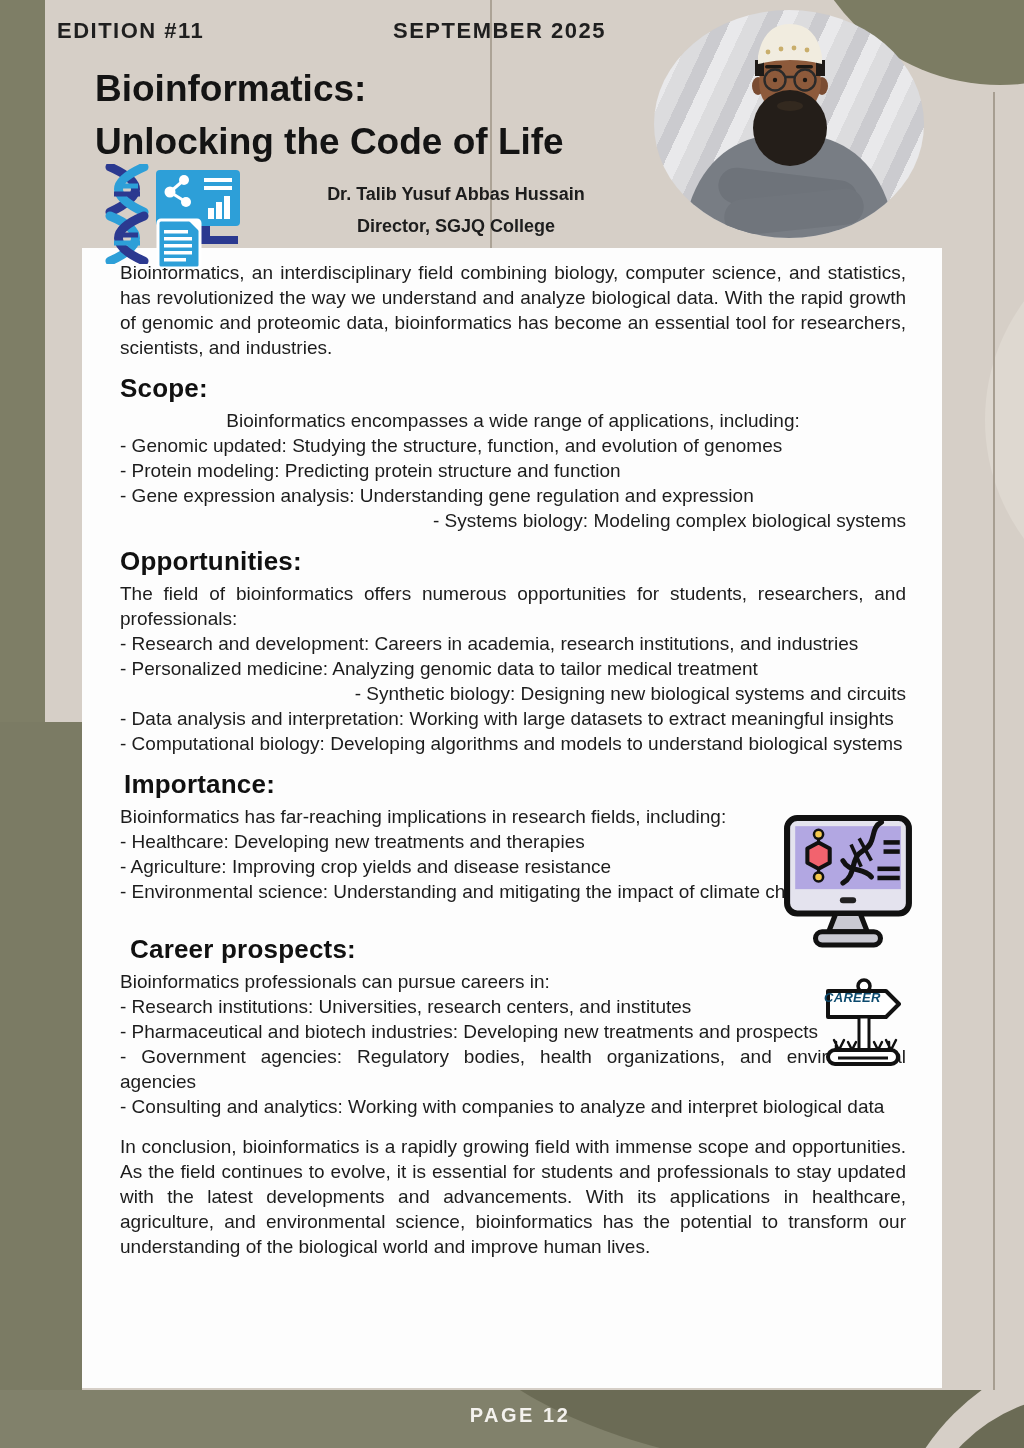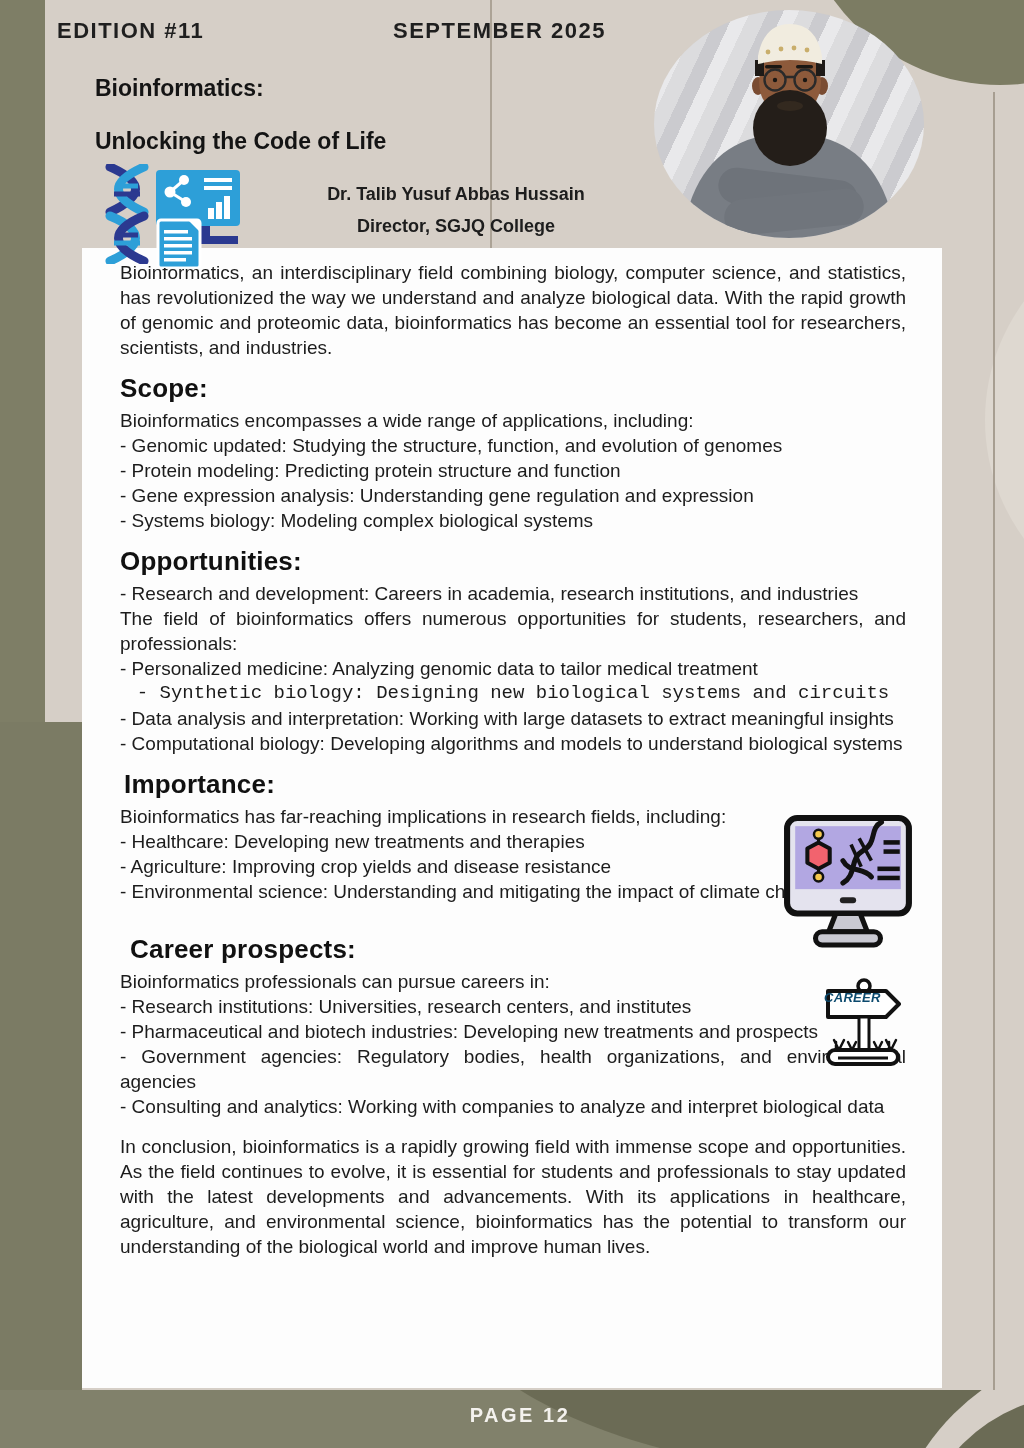--- a/index.html
+++ b/index.html
@@ -13,21 +13,21 @@
   
   .stripe-left{left:0;top:0;width:45px;height:1448px;background:#7e7e66;z-index:1;}
   .olive-lower-left{left:0;top:722px;width:82px;height:726px;background:#7b7b64;z-index:1;}
   .olive-blob-tr{left:795px;top:-325px;width:410px;height:410px;border-radius:50%;background:#7c7c63;z-index:1;}
   .light-curve-right{left:985px;top:220px;width:400px;height:400px;border-radius:50%;background:#ded8d0;z-index:0;}
   .vline-top{left:490px;top:0;width:2px;height:250px;background:#ada medium;background:#aca396;z-index:1;}
   .vline-right{left:993px;top:92px;width:2px;height:1356px;background:#a79e91;z-index:1;}
   
   .edition{left:57px;top:18px;font-size:22px;font-weight:600;letter-spacing:1.5px;color:#1f1f1f;z-index:2;}
   .issue-date{left:393px;top:18px;font-size:22px;font-weight:600;letter-spacing:1.5px;color:#1f1f1f;z-index:2;}
-  .title{left:95px;top:62px;width:560px;font-size:23px;font-weight:700;line-height:53px;color:#141414;z-index:2;}
+  .title{left:95px;top:62px;width:560px;font-size:37px;font-weight:700;line-height:53px;color:#141414;z-index:2;}
   .byline{left:300px;top:178px;width:312px;text-align:center;font-size:18px;font-weight:700;line-height:32px;color:#1d1d1d;z-index:4;}
   
   .photo{left:654px;top:10px;width:270px;height:228px;border-radius:50%;overflow:hidden;z-index:2;
     background:#d2d2d5;
     background-image:repeating-linear-gradient(115deg,#dcdcde 0 16px,#cbcbcf 16px 30px,#e9e9eb 30px 44px);}
   .photo svg{display:block;width:100%;height:100%;}
   
   .icon-dna{left:98px;top:164px;width:58px;height:100px;z-index:4;}
   .icon-analysis{left:152px;top:168px;width:92px;height:100px;z-index:4;}
   
@@ -134,31 +134,31 @@
       <rect x="12" y="83" width="28" height="3.5" fill="#ffffff"></rect>
       <rect x="12" y="90" width="22" height="3.5" fill="#ffffff"></rect>
     </g>
   </svg>
 </div>
 
 <div class="abs card">
   <p class="intro">Bioinformatics, an interdisciplinary field combining biology, computer science, and statistics, has revolutionized the way we understand and analyze biological data. With the rapid growth of genomic and proteomic data, bioinformatics has become an essential tool for researchers, scientists, and industries.</p>
 
   <div class="section-h">Scope:</div>
-  <p style="text-align:left;">Bioinformatics encompasses a wide range of applications, including:</p>
+  <p style="text-align:center;">Bioinformatics encompasses a wide range of applications, including:</p>
   <p style="text-align:left;">- Genomic updated: Studying the structure, function, and evolution of genomes</p>
   <p style="text-align:left;">- Protein modeling: Predicting protein structure and function</p>
   <p style="text-align:left;">- Gene expression analysis: Understanding gene regulation and expression</p>
-  <p style="text-align:left;">- Systems biology: Modeling complex biological systems</p>
+  <p style="text-align:right;">- Systems biology: Modeling complex biological systems</p>
 
   <div class="section-h">Opportunities:</div>
+  <p>The field of bioinformatics offers numerous opportunities for students, researchers, and professionals:</p>
   <p>- Research and development: Careers in academia, research institutions, and industries</p>
-  <p>The field of bioinformatics offers numerous opportunities for students, researchers, and professionals:</p>
   <p style="text-align:left;">- Personalized medicine: Analyzing genomic data to tailor medical treatment</p>
-  <p style="text-align:center;font-family:Liberation Mono, monospace;">- Synthetic biology: Designing new biological systems and circuits</p>
+  <p style="text-align:right;">- Synthetic biology: Designing new biological systems and circuits</p>
   <p>- Data analysis and interpretation: Working with large datasets to extract meaningful insights</p>
   <p>- Computational biology: Developing algorithms and models to understand biological systems</p>
 
   <div class="section-h h-indent1">Importance:</div>
   <p style="text-align:left;">Bioinformatics has far-reaching implications in research fields, including:</p>
   <p style="text-align:left;">- Healthcare: Developing new treatments and therapies</p>
   <p style="text-align:left;">- Agriculture: Improving crop yields and disease resistance</p>
   <p style="text-align:left;">- Environmental science: Understanding and mitigating the impact of climate change</p>
 
   <div class="section-h h-indent2">Career prospects:</div>

